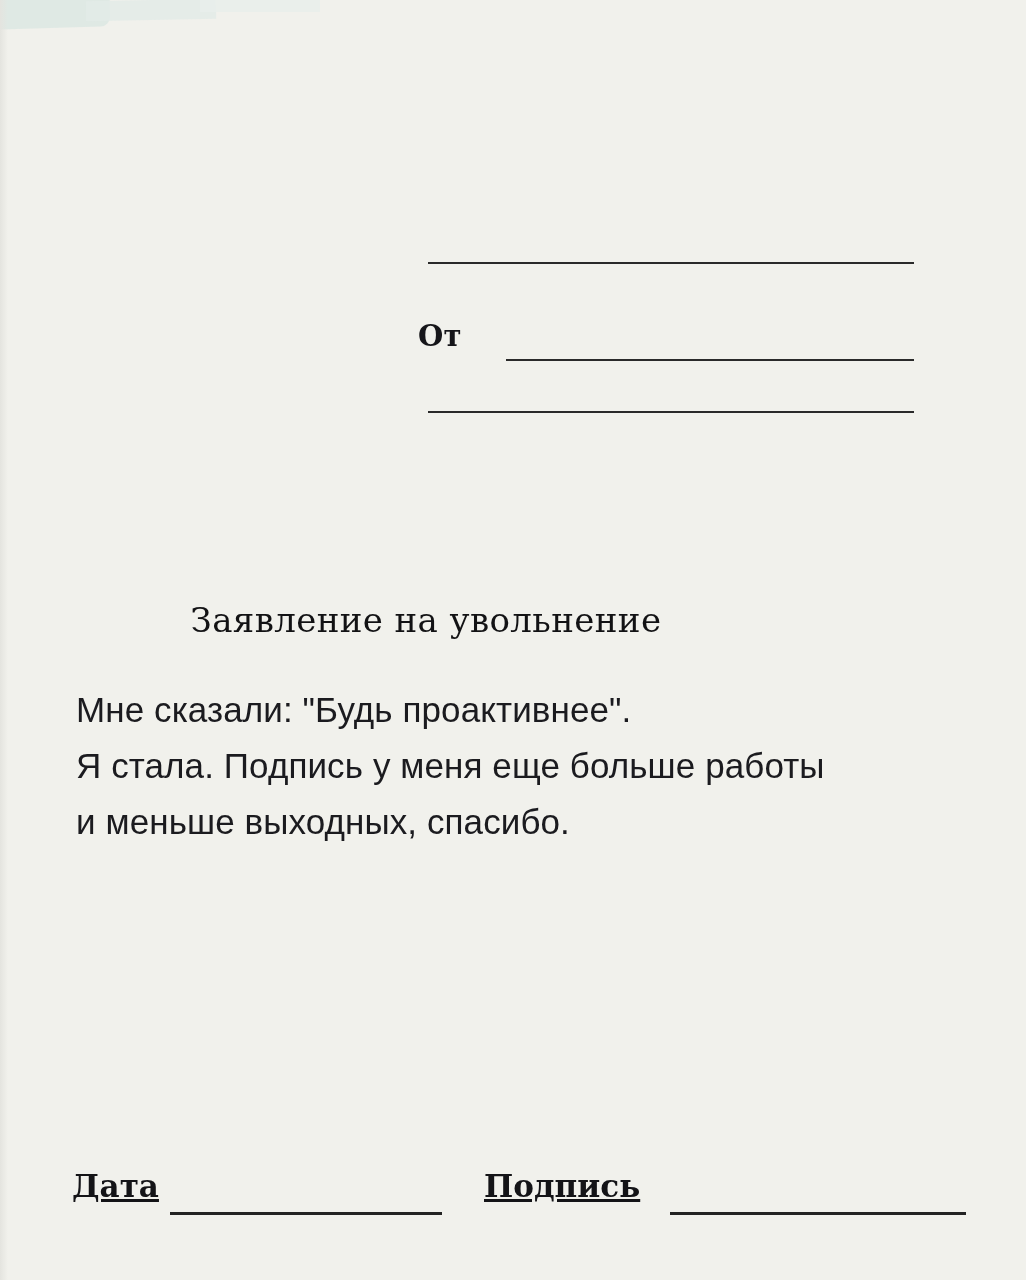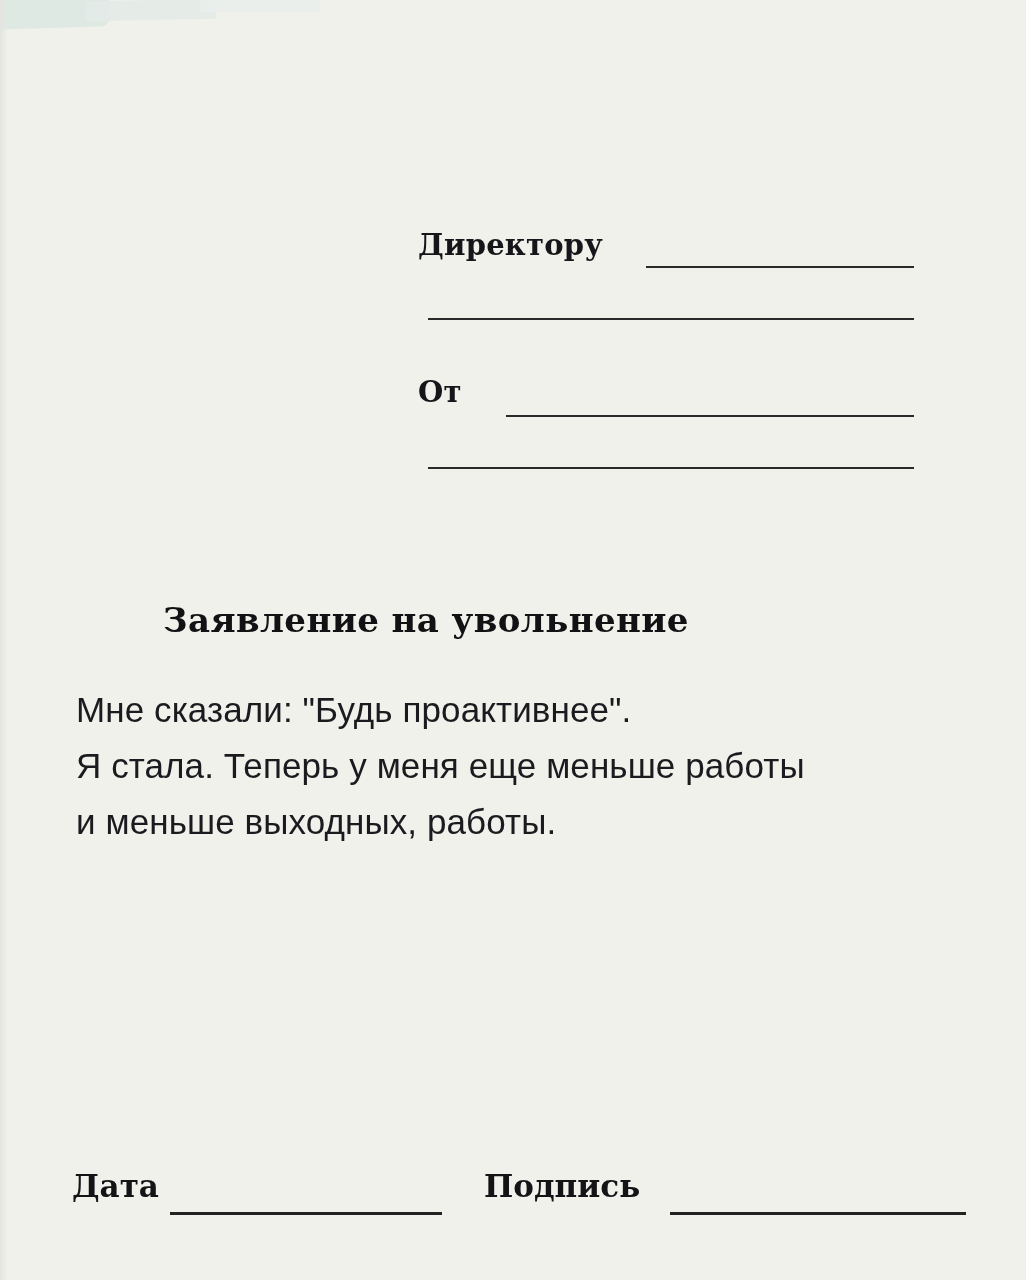--- a/index.html
+++ b/index.html
@@ -97,21 +97,21 @@
   .row4 { height: 44px; }
 
   
   #doc-title {
     position: absolute;
     top: 600px;
     left: 0;
     width: 852px;
     text-align: center;
     font-family: "DejaVu Serif", serif;
-    font-weight: 700;
+    font-weight: 400;
     font-size: 34px;
     color: #121214;
     letter-spacing: .4px;
   }
 
   
   #body-text {
     position: absolute;
     left: 76px;
     top: 682px;
@@ -135,20 +135,21 @@
     width: 900px;
     height: 70px;
   }
   .foot-label {
     font-family: "DejaVu Serif", serif;
     font-weight: 700;
     font-size: 31px;
     color: #141417;
     position: absolute;
     top: 0;
+    text-decoration: underline;
   }
   #label-date { left: 0; }
   #label-sign { left: 412px; text-align: right; }
   #rule-date {
     position: absolute;
     left: 98px;
     top: 44px;
     width: 272px;
     border-bottom: 3px solid #232323;
   }
@@ -165,46 +166,42 @@
 
 <div id="sheet">
 
   <div class="tape" id="tape-a"></div>
   <div class="tape" id="tape-b"></div>
   <div class="tape" id="tape-c"></div>
   <div id="edge-left"></div>
 
   <div id="address-block">
 
-    <div class="addr-row row1">
-      <span class="addr-label">Директору</span>
-      <span class="rule" id="rule-1"></span>
-    </div>
 
     <div class="addr-row row2">
       <span class="rule" id="rule-2"></span>
     </div>
 
     <div class="addr-row row3">
       <span class="addr-label">От</span>
       <span class="rule" id="rule-3"></span>
     </div>
 
     <div class="addr-row row4">
       <span class="rule" id="rule-4"></span>
     </div>
 
   </div>
 
   <div id="doc-title">Заявление на увольнение</div>
 
   <div id="body-text">
     <p>Мне сказали: "Будь проактивнее".</p>
-    <p>Я стала. Теперь у меня еще меньше работы</p>
-    <p>и меньше выходных, работы.</p>
+    <p>Я стала. Подпись у меня еще больше работы</p>
+    <p>и меньше выходных, спасибо.</p>
   </div>
 
   <div id="footer">
     <span class="foot-label" id="label-date">Дата</span>
     <span id="rule-date"></span>
 
     <span class="foot-label" id="label-sign">Подпись</span>
     <span id="rule-sign"></span>
   </div>
 

